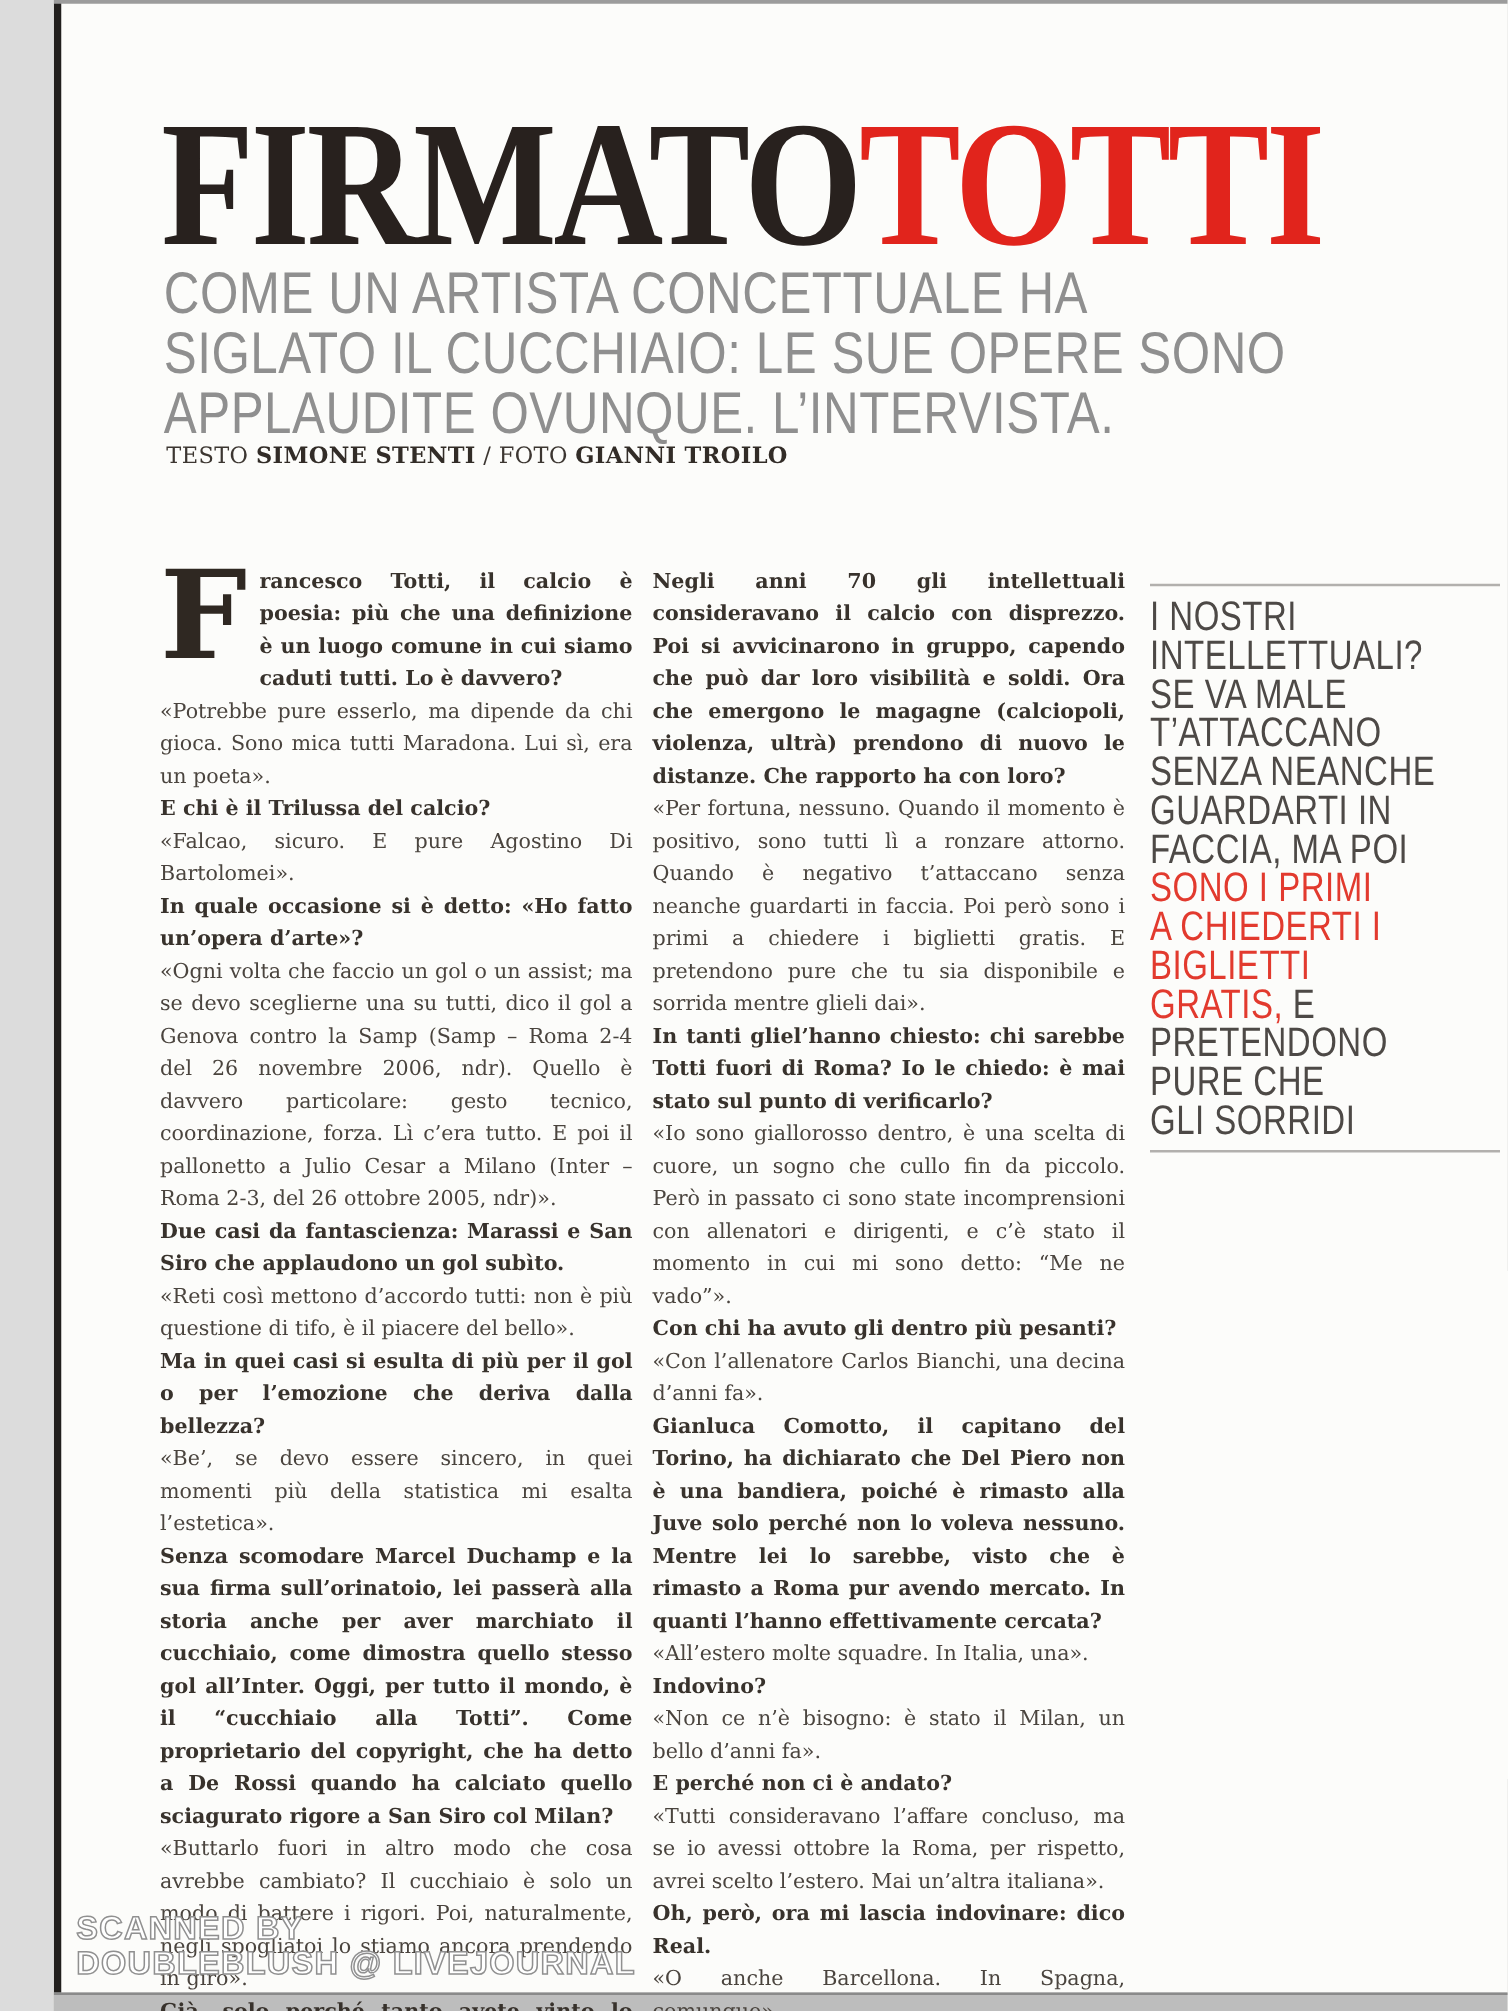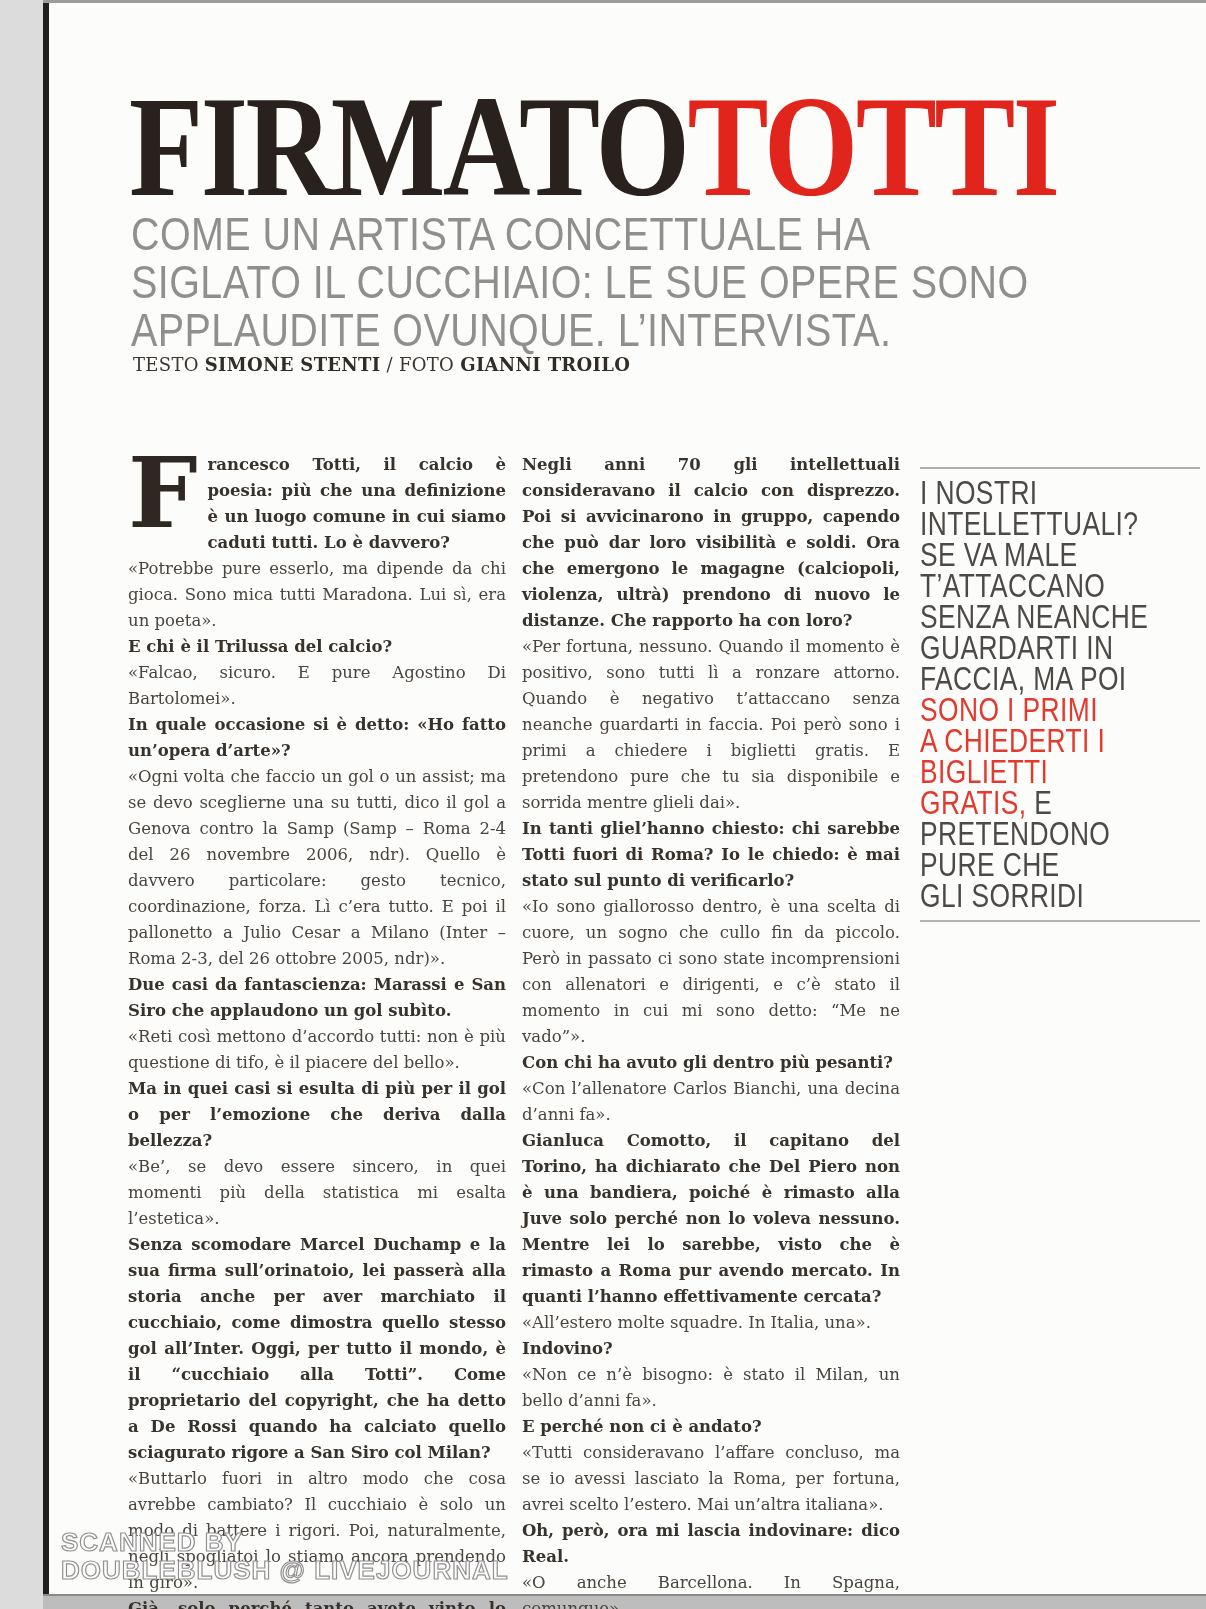--- a/index.html
+++ b/index.html
@@ -117,21 +117,21 @@
       <p class="ans">«Per fortuna, nessuno. Quando il momento è positivo, sono tutti lì a ronzare attorno. Quando è negativo t’attaccano senza neanche guardarti in faccia. Poi però sono i primi a chiedere i biglietti gratis. E pretendono pure che tu sia disponibile e sorrida mentre glieli dai».</p>
       <p class="ques">In tanti gliel’hanno chiesto: chi sarebbe Totti fuori di Roma? Io le chiedo: è mai stato sul punto di verificarlo?</p>
       <p class="ans">«Io sono giallorosso dentro, è una scelta di cuore, un sogno che cullo fin da piccolo. Però in passato ci sono state incomprensioni con allenatori e dirigenti, e c’è stato il momento in cui mi sono detto: “Me ne vado”».</p>
       <p class="ques">Con chi ha avuto gli dentro più pesanti?</p>
       <p class="ans">«Con l’allenatore Carlos Bianchi, una decina d’anni fa».</p>
       <p class="ques">Gianluca Comotto, il capitano del Torino, ha dichiarato che Del Piero non è una bandiera, poiché è rimasto alla Juve solo perché non lo voleva nessuno. Mentre lei lo sarebbe, visto che è rimasto a Roma pur avendo mercato. In quanti l’hanno effettivamente cercata?</p>
       <p class="ans">«All’estero molte squadre. In Italia, una».</p>
       <p class="ques">Indovino?</p>
       <p class="ans">«Non ce n’è bisogno: è stato il Milan, un bello d’anni fa».</p>
       <p class="ques">E perché non ci è andato?</p>
-      <p class="ans">«Tutti consideravano l’affare concluso, ma se io avessi lasciato la Roma, per fortuna, avrei scelto l’estero. Mai un’altra italiana».</p>
+      <p class="ans">«Tutti consideravano l’affare concluso, ma se io avessi ottobre la Roma, per rispetto, avrei scelto l’estero. Mai un’altra italiana».</p>
       <p class="ques">Oh, però, ora mi lascia indovinare: dico Real.</p>
       <p class="ans">«O anche Barcellona. In Spagna, comunque».</p>
     </div>
 
   <aside class="pullquote">
     <div class="pq-rule"></div>
     <div class="pq-text" id="pq">
         <div class="pq-line"><span class="gray">I NOSTRI</span></div>
         <div class="pq-line"><span class="gray">INTELLETTUALI?</span></div>
         <div class="pq-line"><span class="gray">SE VA MALE</span></div>

